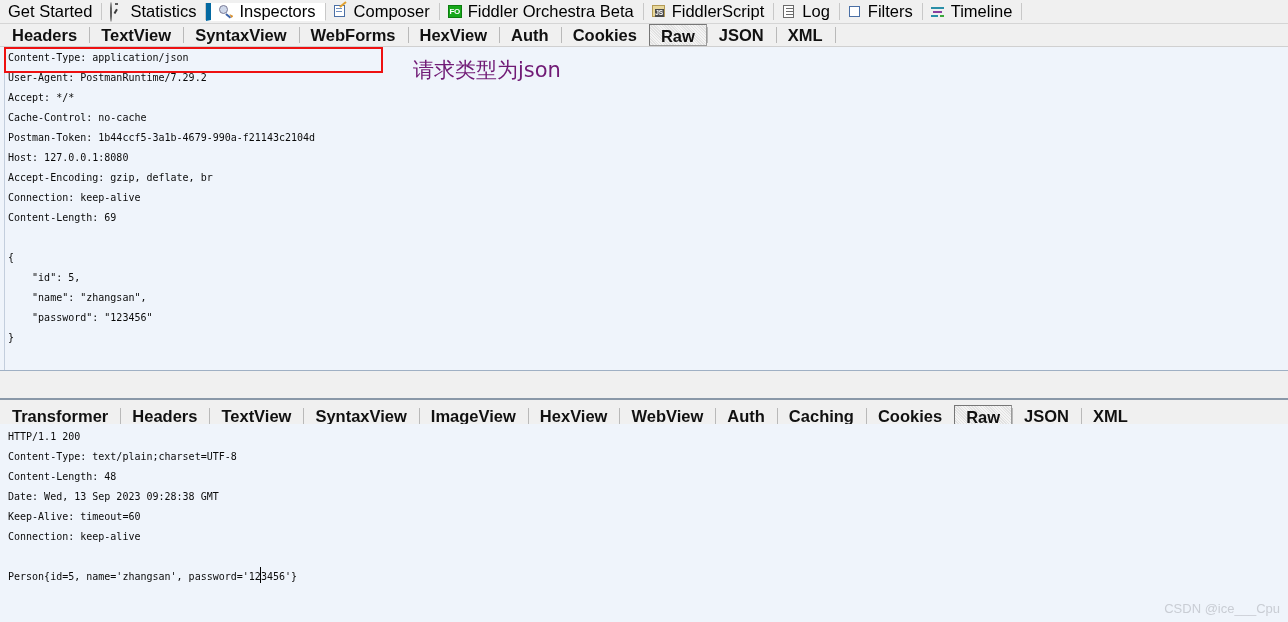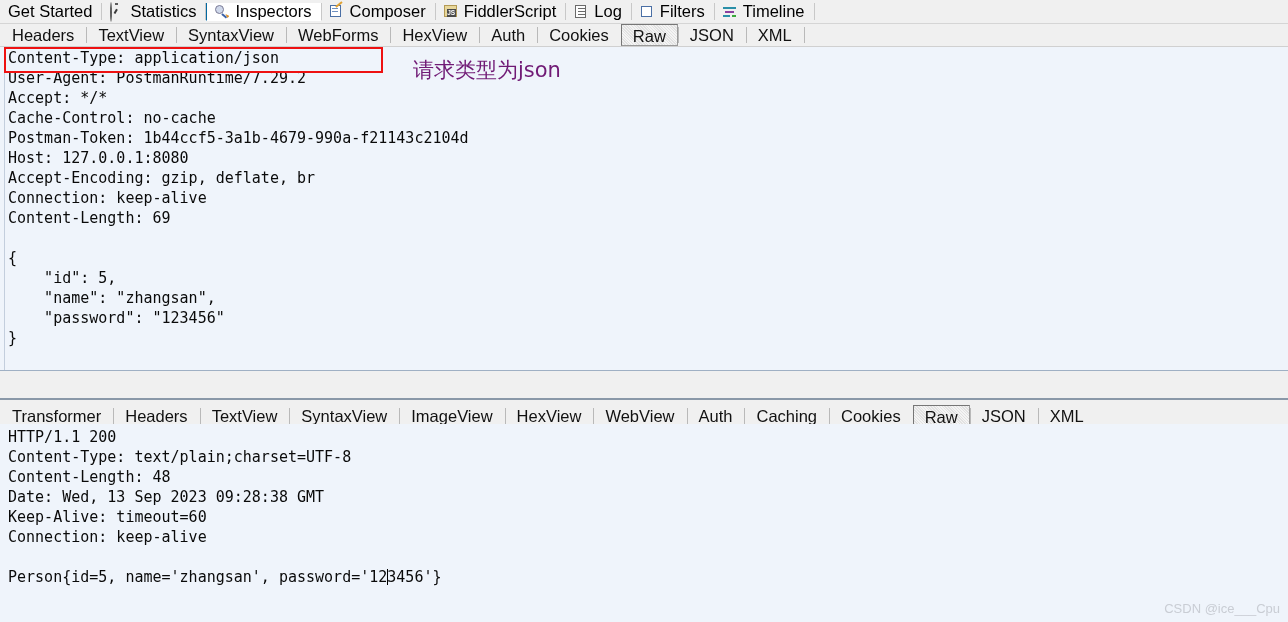--- a/index.html
+++ b/index.html
@@ -41,21 +41,21 @@
     font-size: 16.5px;
     color: #000000;
     white-space: nowrap;
     border-right: 1px solid #c8c8c8;
     background: transparent;
     box-sizing: border-box;
     line-height: 1;
   }
   .main-tab.selected {
     background: #ffffff;
-    border-left: 1px solid #0369a1;
+    border-left: 5px solid #0369a1;
     border-right: 1px solid #c8c8c8;
     border-bottom: 1px solid #ffffff;
     margin-bottom: -1px;
   }
   .main-tab.first { border-left: none; }
   .tab-ico {
     width: 15px;
     height: 15px;
     flex: 0 0 15px;
     position: relative;
@@ -227,20 +227,21 @@
   
   .subtabs {
     position: absolute;
     left: 0;
     width: 1288px;
     height: 23px;
     background: #f0f0f0;
     display: flex;
     align-items: center;
     box-sizing: border-box;
+    font-weight: bold;
   }
   .subtab {
     position: relative;
     font-size: 16.5px;
     color: #111111;
     padding: 0 12px;
     white-space: nowrap;
     line-height: 22px;
     height: 22px;
     box-sizing: border-box;
@@ -301,21 +302,21 @@
     width: 4px;
     height: 100%;
     background: #eff4fb;
     border-right: 1px solid #c3cedd;
   }
   .code {
     position: absolute;
     left: 8px;
     top: 0;
     font-family: "DejaVu Sans Mono", monospace;
-    font-size: 15px;
+    font-size: 10px;
     line-height: 20px;
     color: #0a0a0a;
     white-space: pre;
     letter-spacing: 0px;
   }
   #req-code { top: 1px; }
   #resp-code { top: 3px; }
 
   
   .caret {
@@ -395,20 +396,26 @@
     <div class="main-tab">
       <span class="tab-ico ico-compose">
         <span class="sheet"></span>
           <span class="ln ln1"></span>
           <span class="ln ln2"></span>
           <span class="pen"></span>
       </span>
       <span>Composer</span>
     </div>
 
+    <div class="main-tab">
+      <span class="tab-ico">
+          <span class="ico-fo">FO</span>
+        </span>
+      <span>Fiddler Orchestra Beta</span>
+    </div>
 
     <div class="main-tab">
       <span class="tab-ico ico-js">
         <span class="scroll"></span>
           <span class="badge">JS</span>
       </span>
       <span>FiddlerScript</span>
     </div>
 
     <div class="main-tab">

